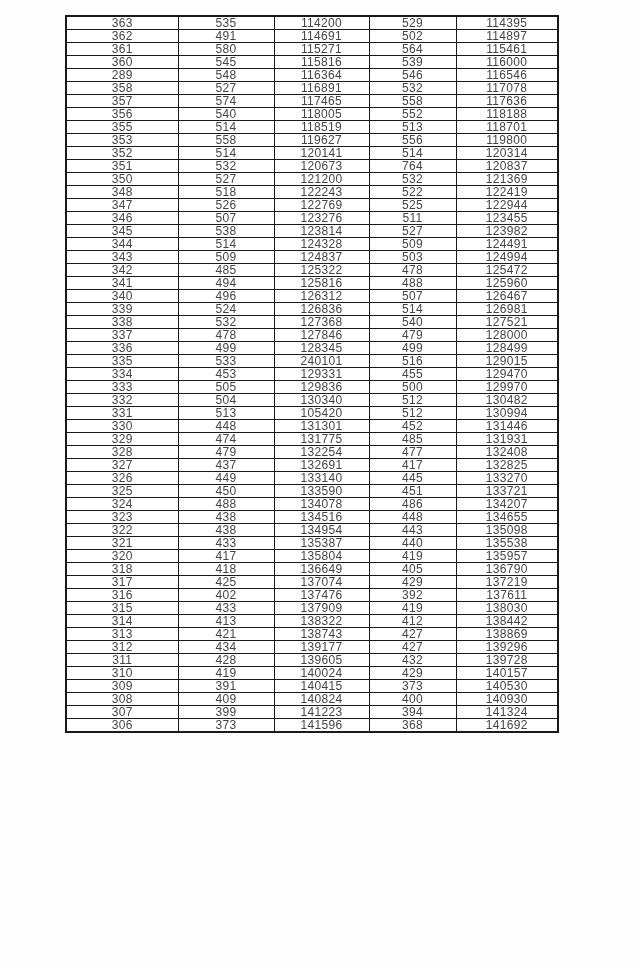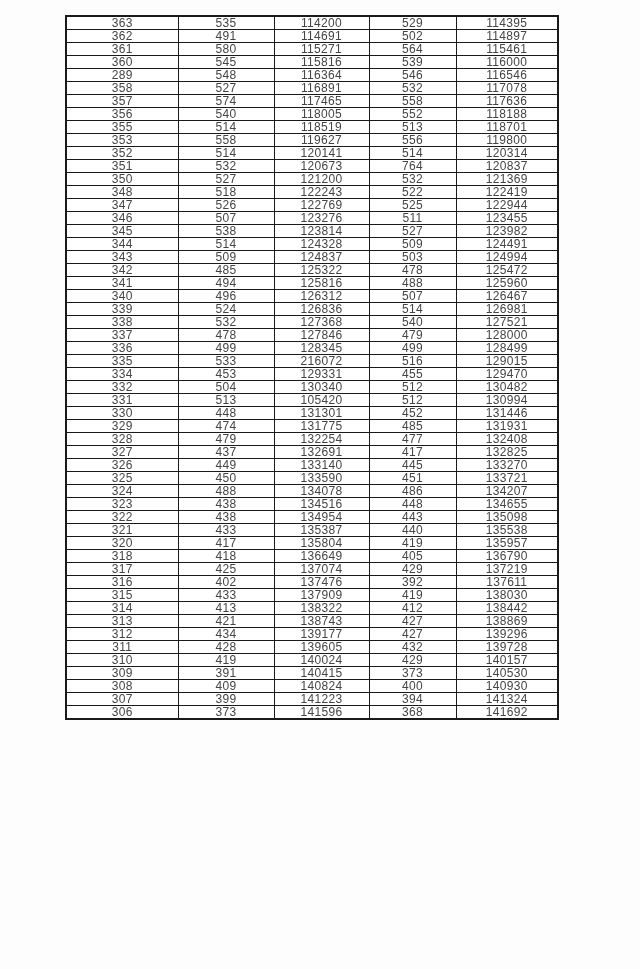--- a/index.html
+++ b/index.html
@@ -236,32 +236,39 @@
         <tr>
           <td>336</td>
           <td>499</td>
           <td>128345</td>
           <td>499</td>
           <td>128499</td>
         </tr>
         <tr>
           <td>335</td>
           <td>533</td>
-          <td>216072</td>
+          <td>240101</td>
           <td>516</td>
           <td>129015</td>
         </tr>
         <tr>
           <td>334</td>
           <td>453</td>
           <td>129331</td>
           <td>455</td>
           <td>129470</td>
         </tr>
         <tr>
+          <td>333</td>
+          <td>505</td>
+          <td>129836</td>
+          <td>500</td>
+          <td>129970</td>
+        </tr>
+        <tr>
           <td>332</td>
           <td>504</td>
           <td>130340</td>
           <td>512</td>
           <td>130482</td>
         </tr>
         <tr>
           <td>331</td>
           <td>513</td>
           <td>105420</td>

